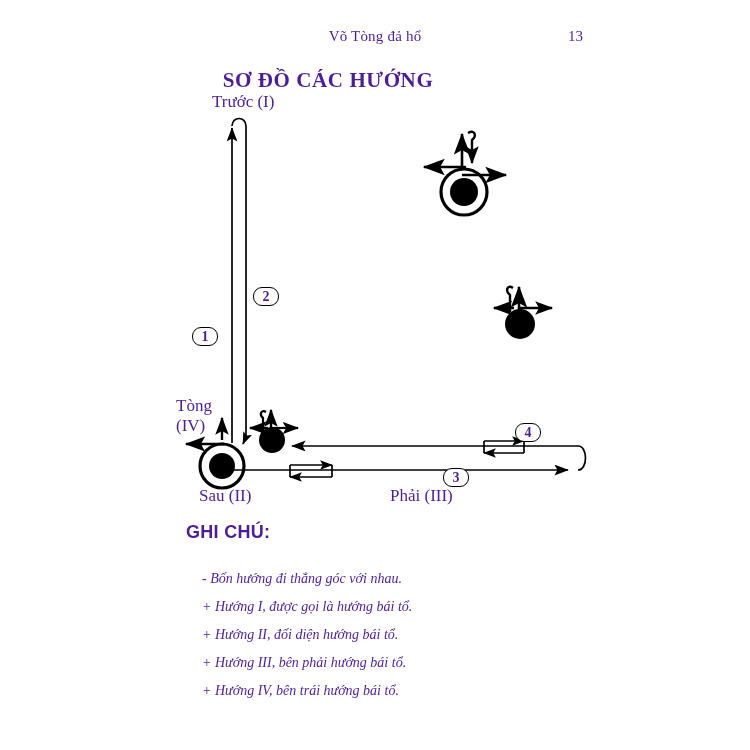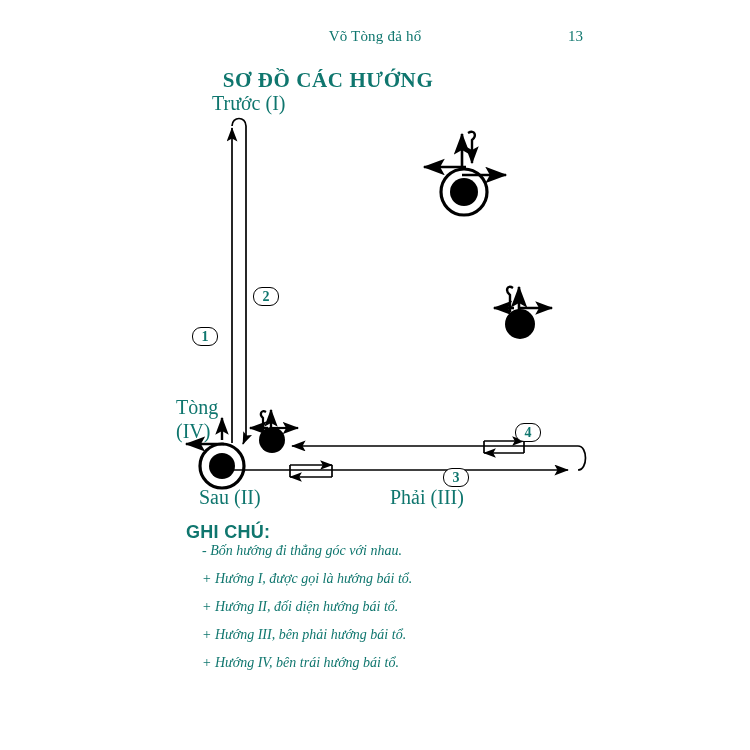--- a/index.html
+++ b/index.html
@@ -7,21 +7,21 @@
     padding: 0;
     background: #ffffff;
   }
   #page {
     position: relative;
     width: 750px;
     height: 750px;
     background: #ffffff;
     overflow: hidden;
     font-family: "Liberation Serif", serif;
-    color: #0f766e;
+    color: #4c1d95;
   }
 
   
   #running-header {
     position: absolute;
     top: 28px;
     left: 0;
     width: 750px;
     height: 22px;
   }
@@ -63,21 +63,21 @@
     position: absolute;
     left: 0;
     top: 0;
     width: 750px;
     height: 750px;
   }
 
   .diagram-label {
     position: absolute;
     font-family: "Liberation Serif", serif;
-    font-size: 20px;
+    font-size: 17px;
     white-space: pre;
     line-height: 1.18;
   }
   #label-truoc  { left: 212px; top: 92px; }
   #label-trai   { left: 176px; top: 396px; }
   #label-sau    { left: 199px; top: 486px; }
   #label-phai   { left: 390px; top: 486px; }
 
   
   .step-marker {
@@ -104,21 +104,21 @@
     position: absolute;
     left: 186px;
     top: 522px;
     width: 500px;
   }
   #notes-heading {
     font-family: "Liberation Sans", sans-serif;
     font-weight: bold;
     font-size: 18px;
     letter-spacing: 0.3px;
-    margin-bottom: 0;
+    margin-bottom: 28px;
   }
   .note-line {
     font-family: "Liberation Serif", serif;
     font-style: italic;
     font-size: 14px;
     margin-left: 16px;
     margin-bottom: 12px;
     white-space: pre;
   }
 </style>

